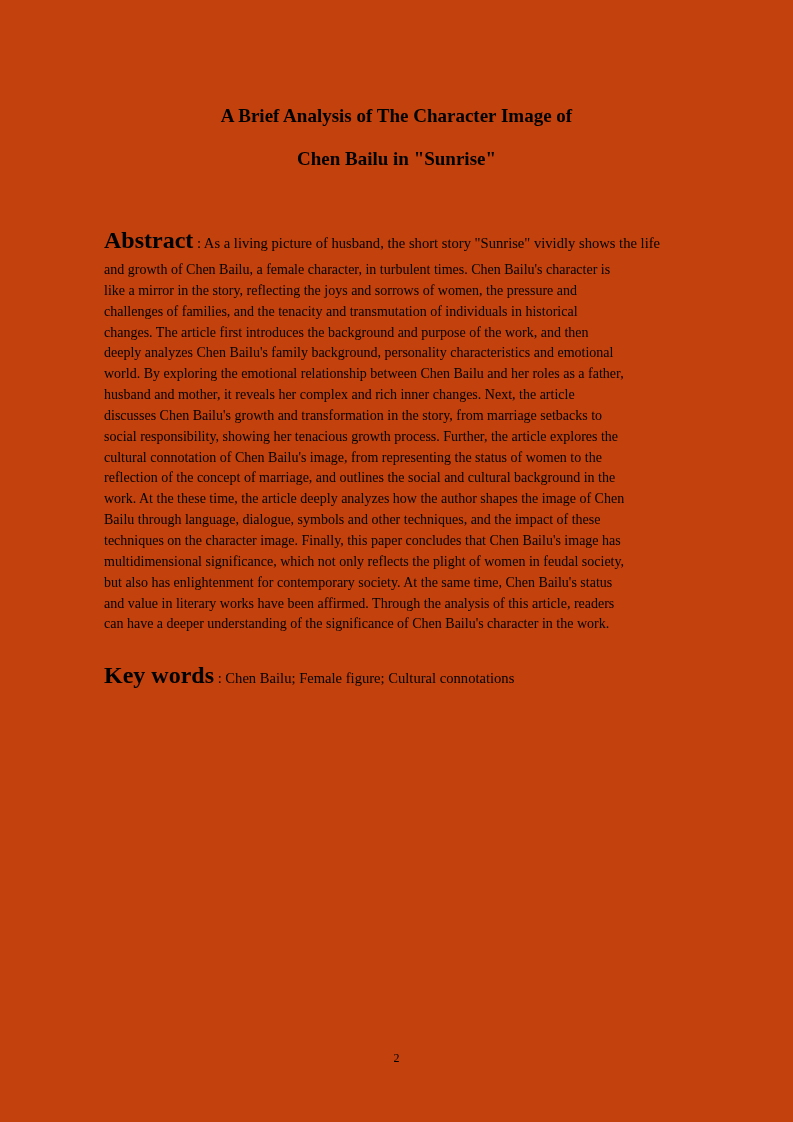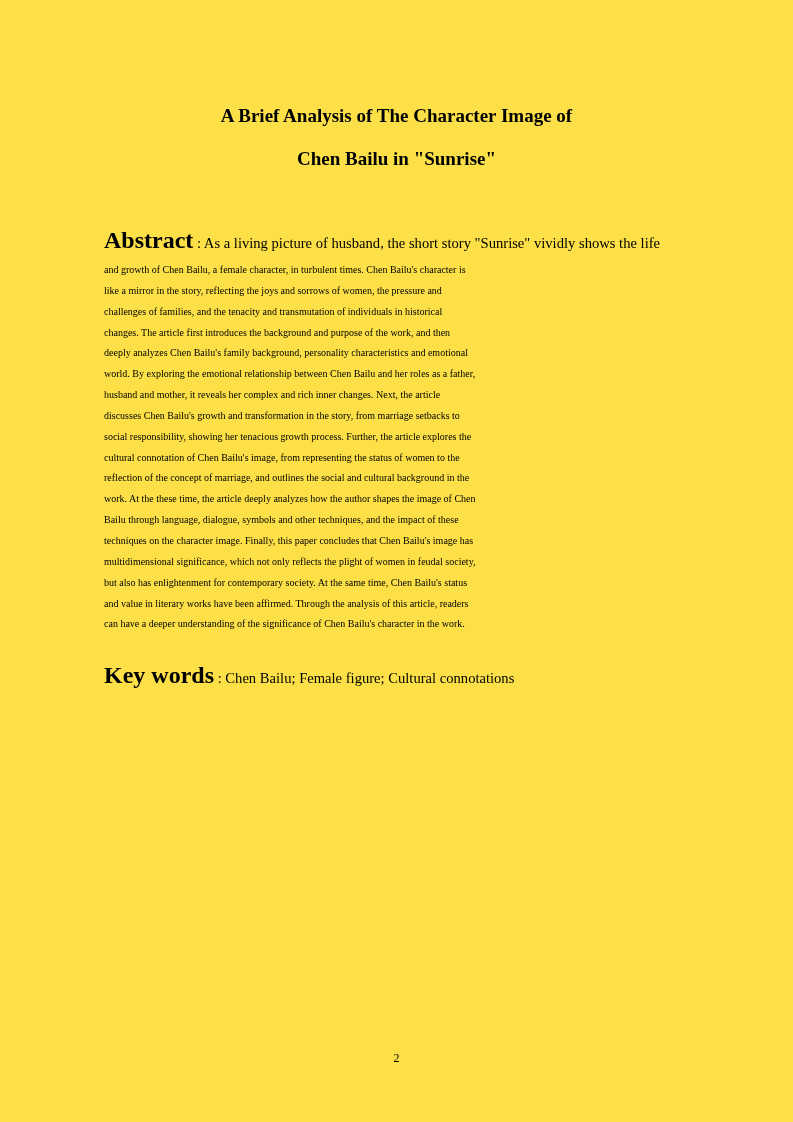--- a/index.html
+++ b/index.html
@@ -1,23 +1,23 @@
 <!DOCTYPE html>
 <html><head>
   <meta charset="utf-8">
   <style>
     html, body { margin: 0; padding: 0; background: #ffffff; }
     body { width: 793px; height: 1122px; position: relative; overflow: hidden; }
-    .page { position: absolute; left: 0; top: 0; width: 793px; height: 1122px; background: #fde047; color: #000000; font-family: "Liberation Serif", serif; }
+    .page { position: absolute; left: 0; top: 0; width: 793px; height: 1122px; background: #c2410c; color: #000000; font-family: "Liberation Serif", serif; }
     .title { position: absolute; left: 0; width: 793px; text-align: center; font-weight: bold; font-size: 19px; line-height: 24px; }
     .title.l1 { top: 104px; }
     .title.l2 { top: 147px; }
     .abstract-first { position: absolute; left: 104px; top: 229px; width: 600px; font-size: 14.6px; line-height: 22px; white-space: nowrap; }
     .label { font-weight: bold; font-size: 24px; }
-    .abstract-body { position: absolute; left: 104px; top: 260px; width: 600px; font-size: 10px; line-height: 20.85px; }
+    .abstract-body { position: absolute; left: 104px; top: 260px; width: 600px; font-size: 14px; line-height: 20.85px; }
     .abstract-body .ln { display: block; white-space: nowrap; }
     .keywords { position: absolute; left: 104px; top: 666px; width: 600px; font-size: 14.6px; line-height: 18px; white-space: nowrap; }
     .page-number { position: absolute; left: 0; width: 793px; top: 1050px; text-align: center; font-size: 12px; line-height: 16px; }
   </style>
 </head>
 <body>
 
 <div class="page">
   <div class="title l1">A Brief Analysis of The Character Image of</div>
   <div class="title l2">Chen Bailu in "Sunrise"</div>

